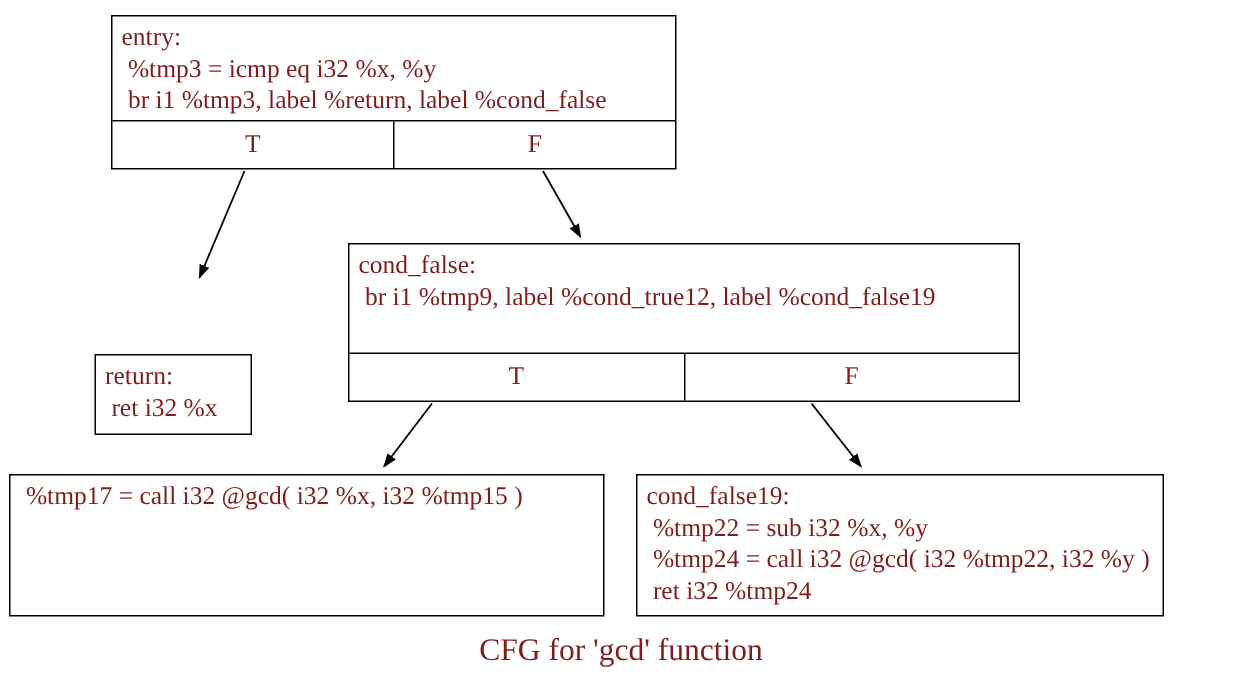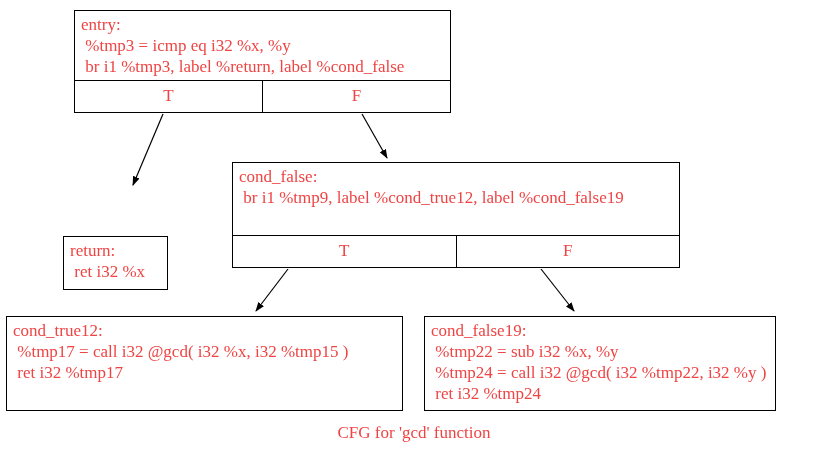--- a/index.html
+++ b/index.html
@@ -5,21 +5,21 @@
   html, body {
     margin: 0;
     padding: 0;
     background: #ffffff;
   }
   .canvas {
     position: relative;
     width: 828px;
     height: 452px;
     background: #ffffff;
-    color: #ef4444;
+    color: #7f1d1d;
     font-family: "Liberation Serif", "DejaVu Serif", serif;
     overflow: hidden;
   }
   .node {
     position: absolute;
     box-sizing: border-box;
     background: #ffffff;
     border: 1px solid #000000;
   }
   .node-body {
@@ -61,21 +61,21 @@
     width: 828px;
     height: 452px;
     pointer-events: none;
   }
   .caption {
     position: absolute;
     left: 0;
     top: 422px;
     width: 100%;
     text-align: center;
-    font-size: 17px;
+    font-size: 21px;
     line-height: 22px;
   }
 </style>
 </head>
 <body>
 
 <div class="canvas">
 
   <div class="node" id="node-entry">
     <div class="node-body">
@@ -102,23 +102,21 @@
       <div class="ir-line"> br i1 %tmp9, label %cond_true12, label %cond_false19</div>
     </div>
     <div class="tf-row">
       <div class="tf-cell">T</div>
       <div class="tf-cell">F</div>
     </div>
   </div>
 
   <div class="node" id="node-cond-true12">
     <div class="node-body">
-      <div class="ir-line">cond_true12:</div>
       <div class="ir-line"> %tmp17 = call i32 @gcd( i32 %x, i32 %tmp15 )</div>
-      <div class="ir-line"> ret i32 %tmp17</div>
     </div>
   </div>
 
   <div class="node" id="node-cond-false19">
     <div class="node-body">
       <div class="ir-line">cond_false19:</div>
       <div class="ir-line"> %tmp22 = sub i32 %x, %y</div>
       <div class="ir-line"> %tmp24 = call i32 @gcd( i32 %tmp22, i32 %y )</div>
       <div class="ir-line"> ret i32 %tmp24</div>
     </div>

